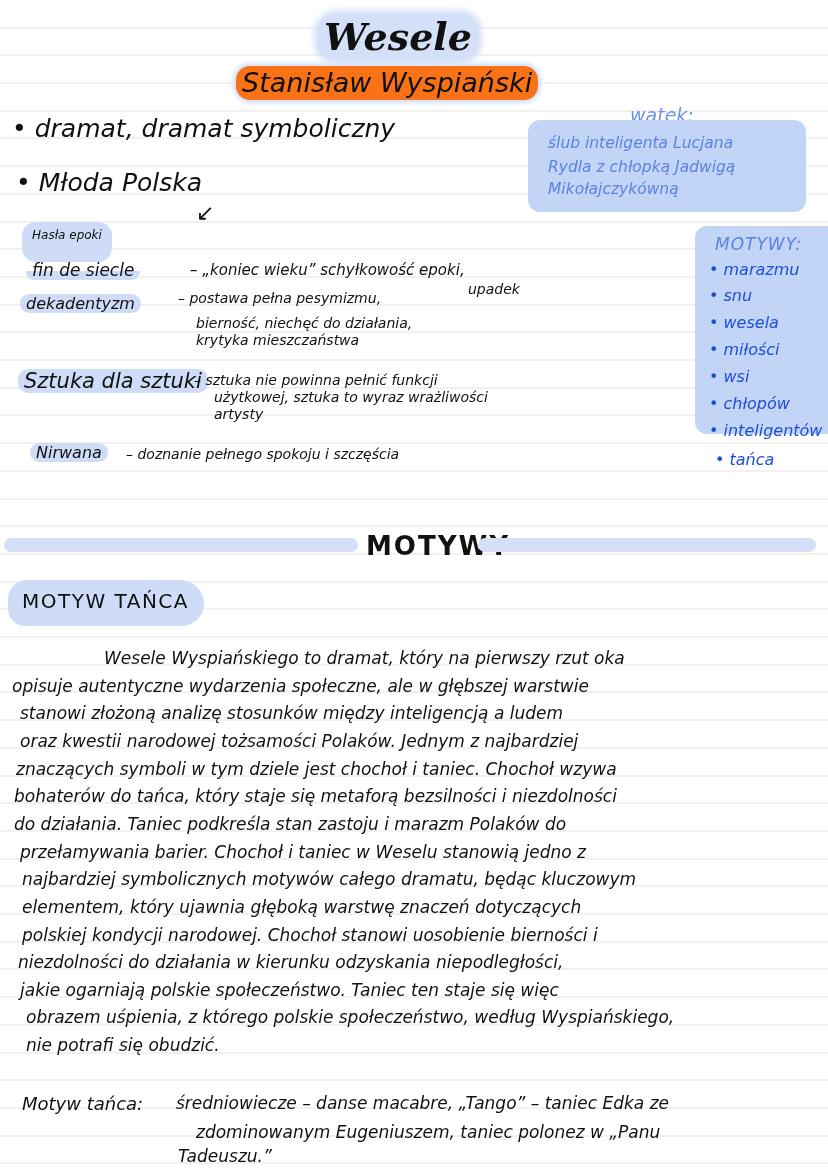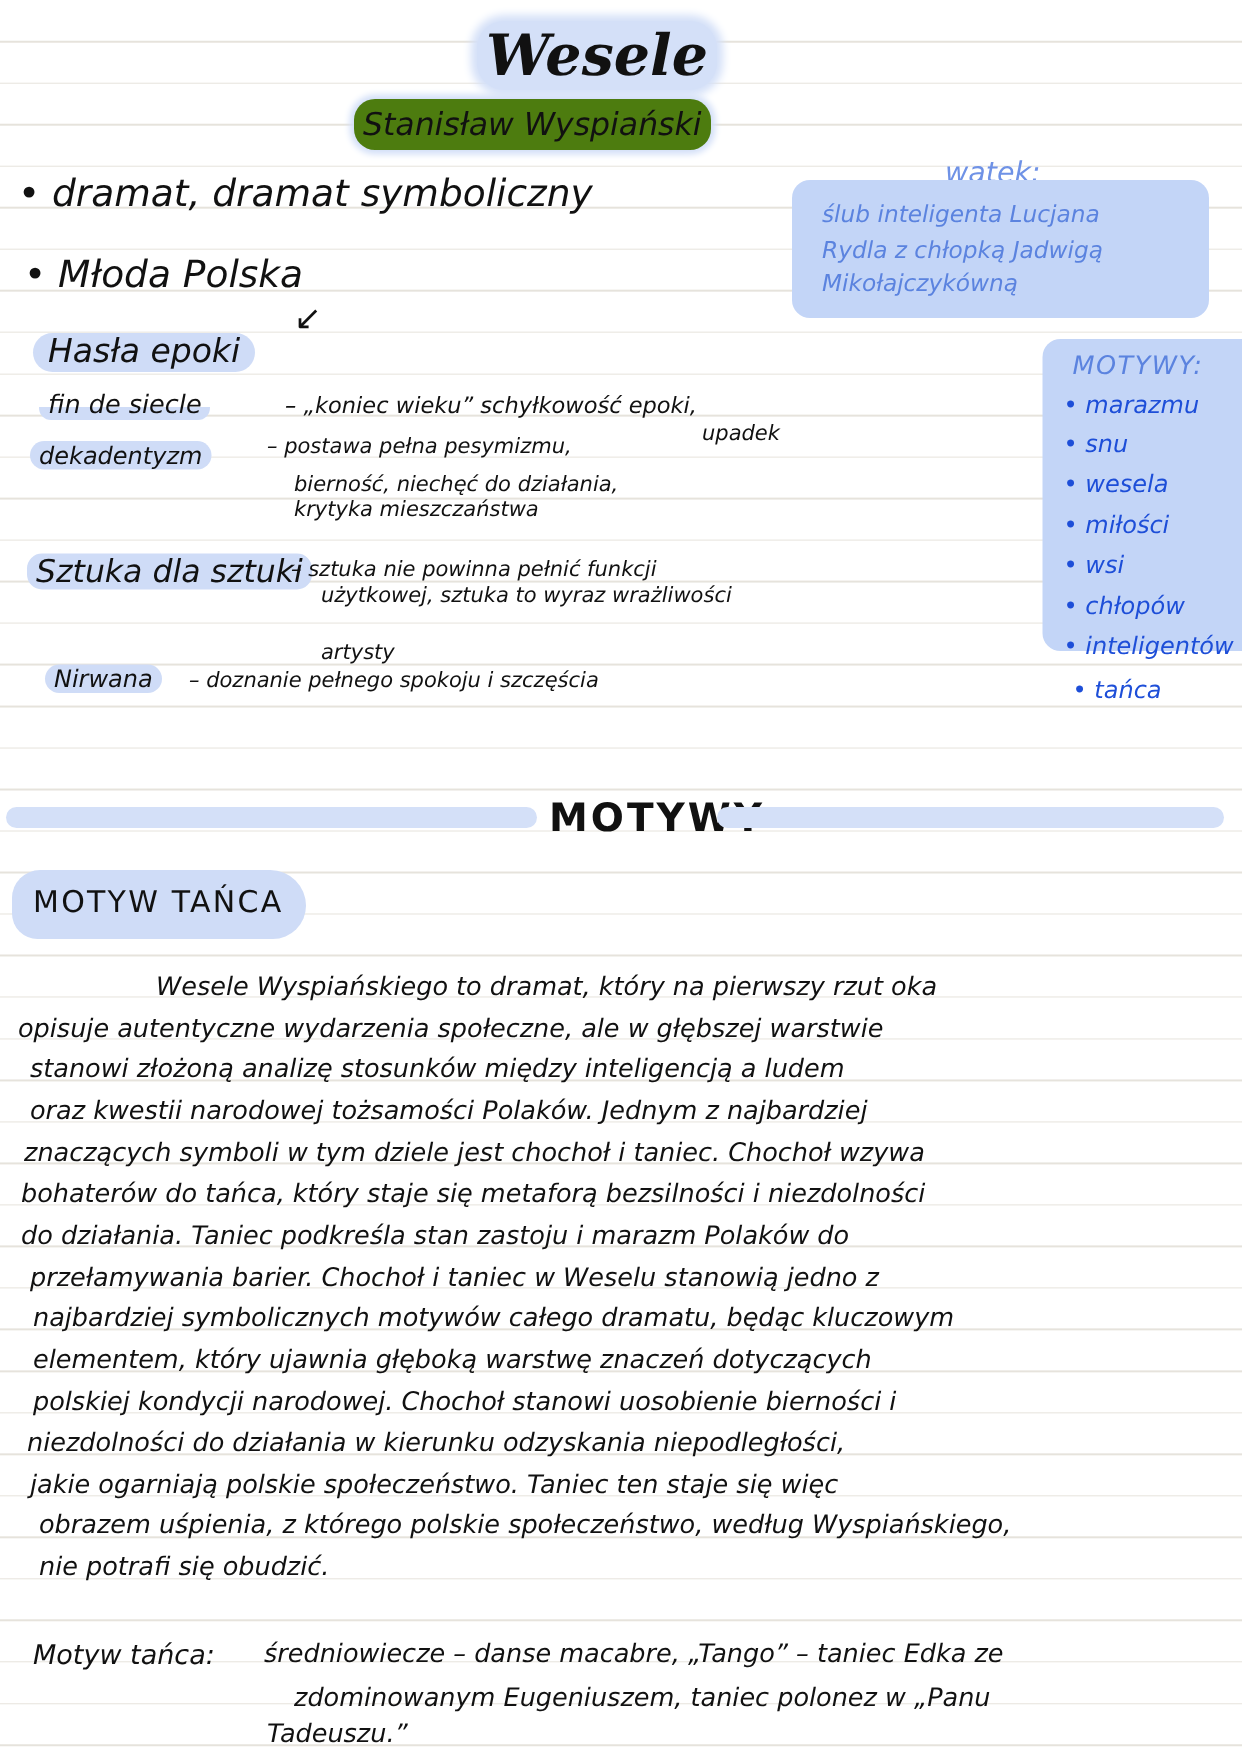--- a/index.html
+++ b/index.html
@@ -14,23 +14,23 @@
     .abs { position: absolute; white-space: nowrap; }
     .hl { background: #cfdcf7; border-radius: 14px; }
     .title {
       left: 318px; top: 14px; padding: 0 6px;
       font-family: "DejaVu Serif", serif; font-weight: bold; font-style: italic;
       font-size: 38px; line-height: 46px; background: #d4e0f8; border-radius: 18px;
       box-shadow: 0 0 6px 4px #d4e0f8;
       text-align: center;
     }
     .subtitle {
-      left: 236px; top: 66px; font-size: 21px; line-height: 34px;
+      left: 236px; top: 66px; font-size: 27px; line-height: 34px;
       font-family: "DejaVu Sans", sans-serif; font-style: italic;
-      background: #4d7c0f; border-radius: 14px; padding: 0 6px; box-shadow: 0 0 4px 3px #d4e0f8;
+      background: #f97316; border-radius: 14px; padding: 0 6px; box-shadow: 0 0 4px 3px #d4e0f8;
     }
     .bullet { font-size: 25px; font-style: italic; }
     .note-box {
       position: absolute; background: #c3d5f7; border-radius: 12px;
       color: #5a82e0; font-style: italic;
     }
     .watek-title { left: 630px; top: 104px; color: #6f92e6; font-size: 19px; font-style: italic; }
     .watek-box { left: 528px; top: 120px; width: 278px; height: 92px; }
     .watek-box .line { position: absolute; left: 20px; font-size: 15.5px; color: #5b83df; }
     .motywy-box { left: 648px; top: 226px; width: 157px; height: 208px; margin-left: 47px; }
@@ -68,36 +68,36 @@
   <div class="item" style="top:34px;">• <span>marazmu</span></div>
   <div class="item" style="top:60px;">• <span>snu</span></div>
   <div class="item" style="top:87px;">• <span>wesela</span></div>
   <div class="item" style="top:114px;">• <span>miłości</span></div>
   <div class="item" style="top:141px;">• <span>wsi</span></div>
   <div class="item" style="top:168px;">• <span>chłopów</span></div>
   <div class="item" style="top:195px;">• <span>inteligentów</span></div>
   <div class="item" style="top:224px; left:20px;">• <span>tańca</span></div>
 </div>
 
-<div class="abs hl" style="left:22px; top:222px; padding:0 10px; height:26px; font-size:22px; font-style:italic; line-height:26px;">Hasła epoki</div>
+<div class="abs hl" style="left:22px; top:222px; padding:0 10px; height:40px; font-size:12px; font-style:italic; line-height:26px;">Hasła epoki</div>
 <div class="abs arrow" style="left:196px; top:200px;">↙</div>
 
 <div class="abs term" style="left:26px; top:260px; background:linear-gradient(to bottom, transparent 55%, #cfdcf7 55%); border-radius:8px;">fin de siecle</div>
 <div class="abs def" style="left:190px; top:262px; font-size:15px;">– „koniec wieku” schyłkowość epoki,</div>
 <div class="abs def" style="left:468px; top:281px;">upadek</div>
 
 <div class="abs term hl" style="left:20px; top:294px; border-radius:10px; font-size:16px;">dekadentyzm</div>
 <div class="abs def" style="left:178px; top:290px;">– postawa pełna pesymizmu,</div>
 <div class="abs def" style="left:196px; top:315px;">bierność, niechęć do działania,</div>
 <div class="abs def" style="left:196px; top:332px;">krytyka mieszczaństwa</div>
 
 <div class="abs term hl" style="left:18px; top:369px; border-radius:10px; font-size:21px;">Sztuka dla sztuki</div>
 <div class="abs def" style="left:194px; top:372px;">– sztuka nie powinna pełnić funkcji</div>
 <div class="abs def" style="left:214px; top:389px;">użytkowej, sztuka to wyraz wrażliwości</div>
-<div class="abs def" style="left:214px; top:406px;margin-top:21px;">artysty</div>
+<div class="abs def" style="left:214px; top:406px;">artysty</div>
 
 <div class="abs term hl" style="left:30px; top:443px; border-radius:10px; font-size:16px;">Nirwana</div>
 <div class="abs def" style="left:126px; top:446px;">– doznanie pełnego spokoju i szczęścia</div>
 
 <div class="divider-bar" style="left:4px; width:354px;"></div>
 <div class="abs section-title">MOTYWY</div>
 <div class="divider-bar" style="left:478px; width:338px;"></div>
 
 <div class="abs motyw-tanca">
   <span>MOTYW TAŃCA</span>

